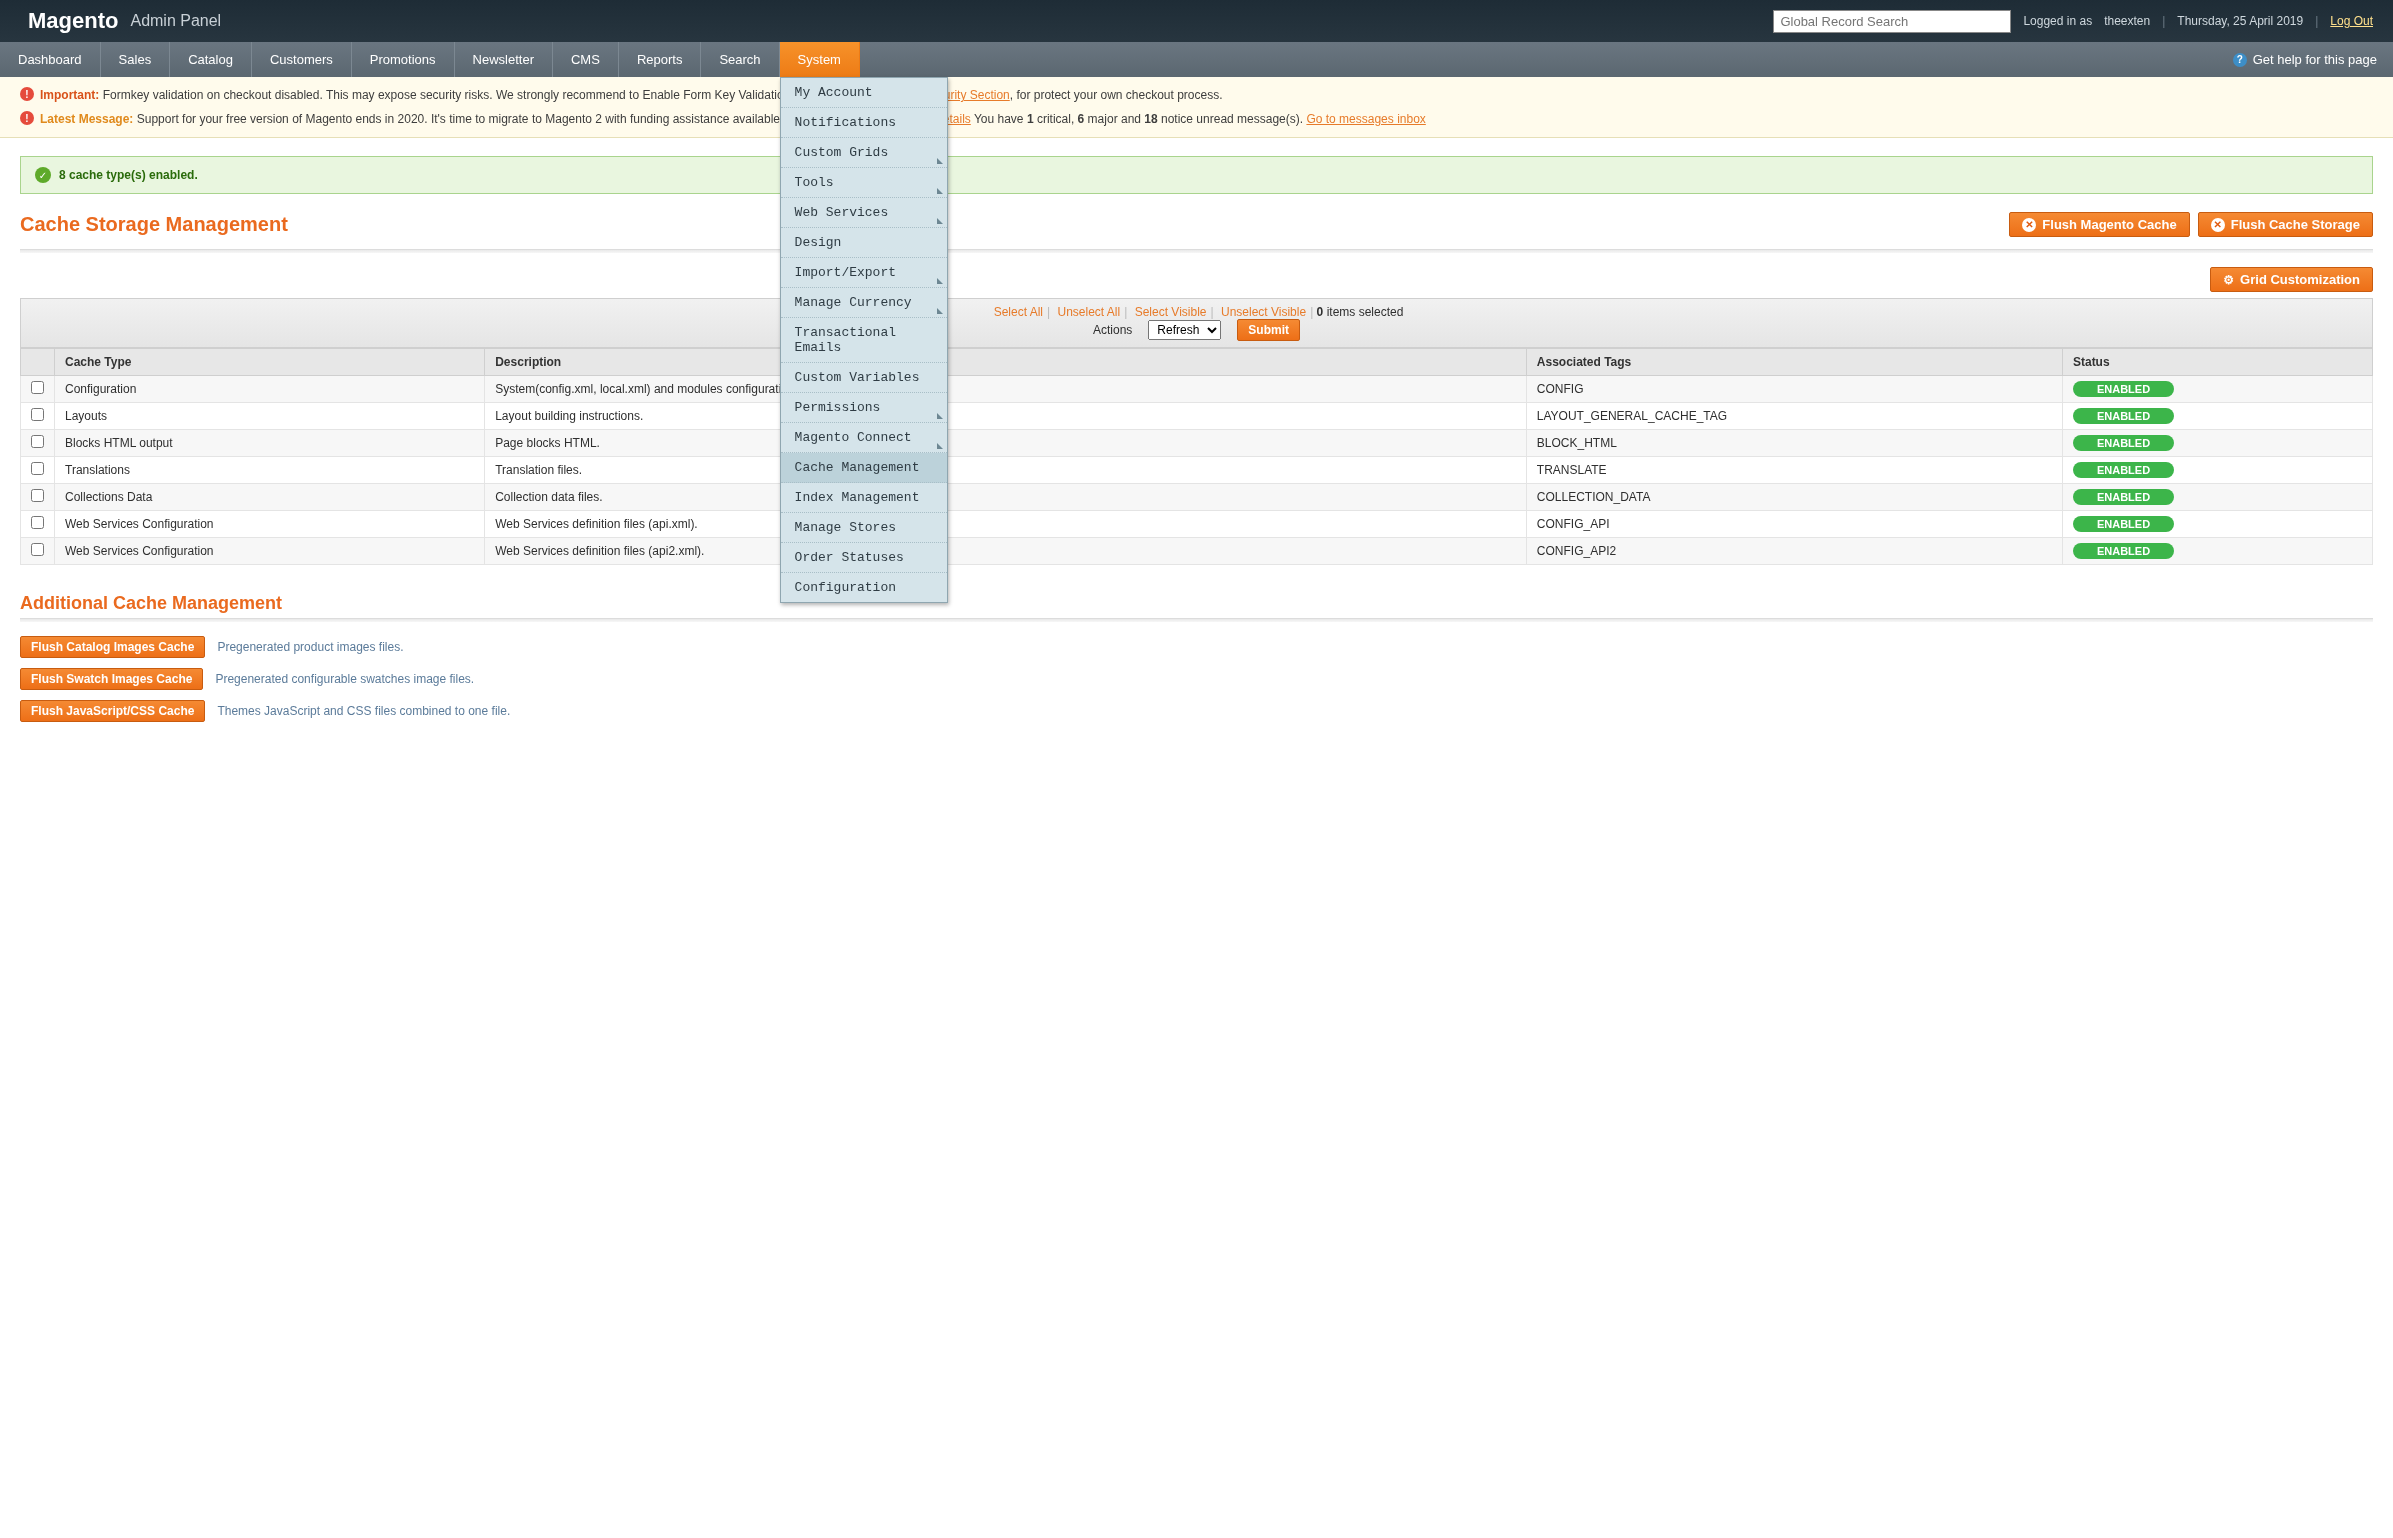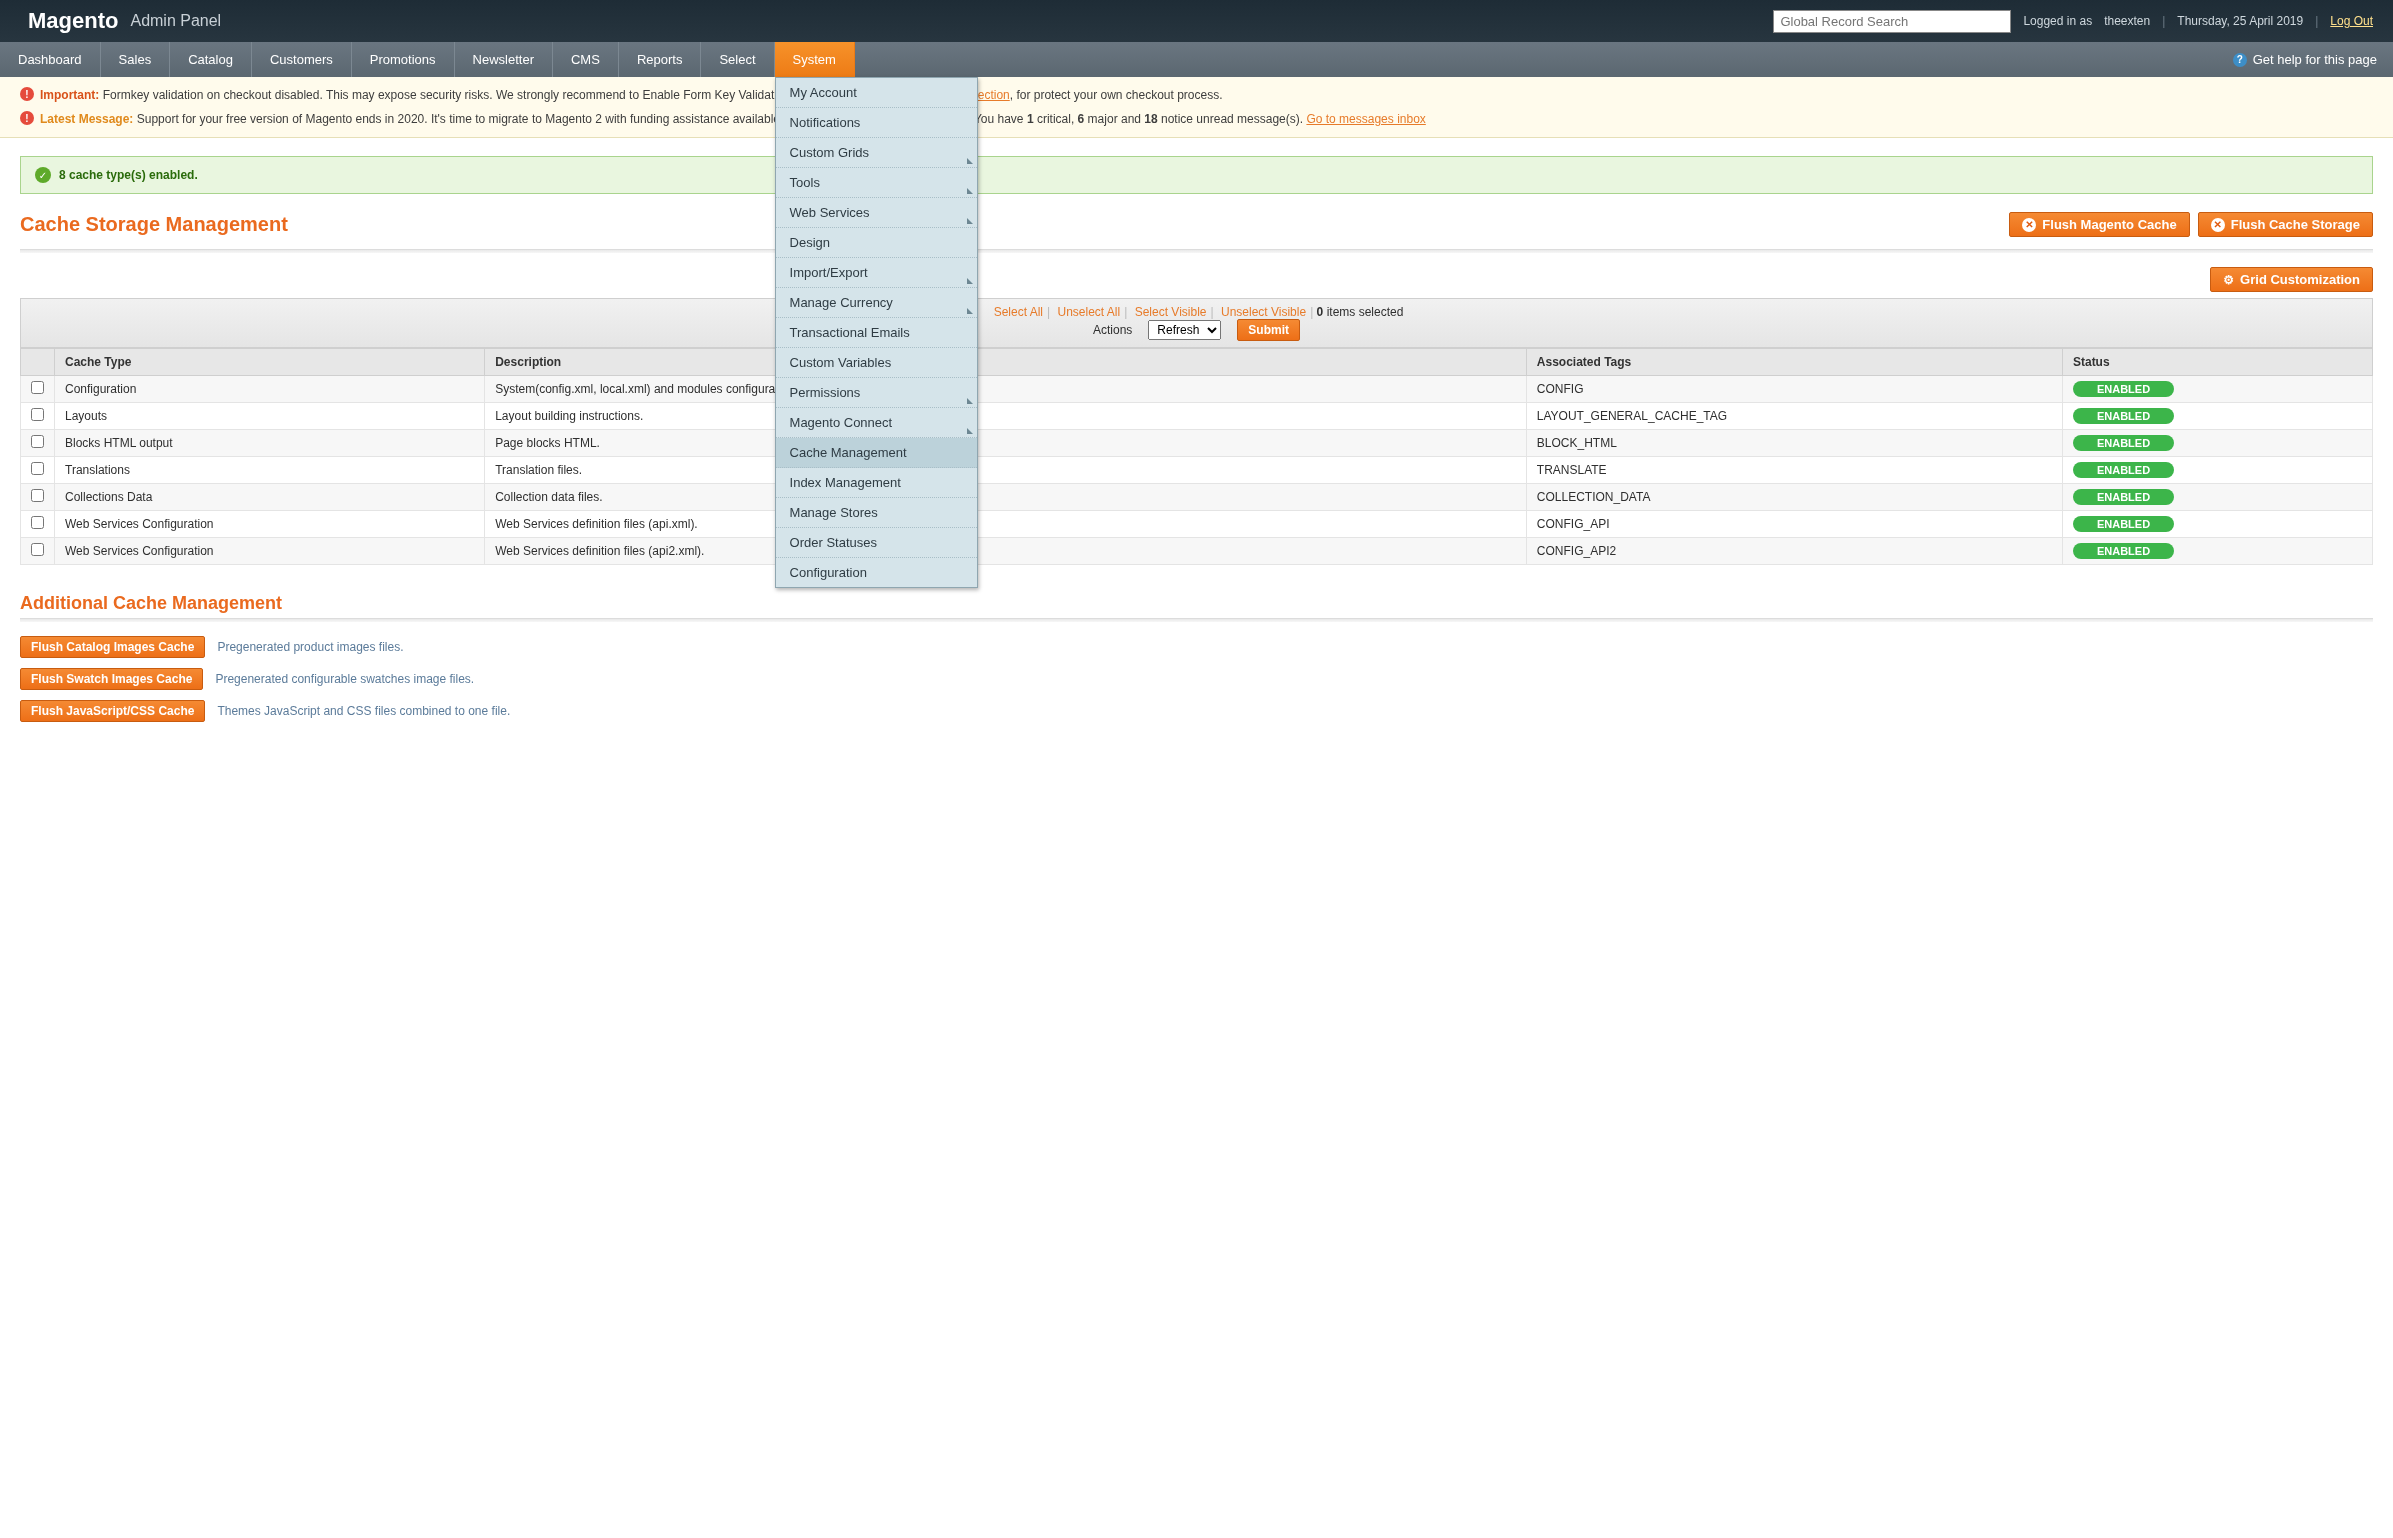--- a/index.html
+++ b/index.html
@@ -15,21 +15,21 @@
 .logout { color: #ffe08c; text-decoration: underline; }
 
 .mainnav { background: linear-gradient(#6a7681, #5b6770); display: flex; align-items: center; justify-content: space-between; padding-right: 16px; position: relative; }
 .mainnav ul { list-style: none; display: flex; }
 .mainnav li { position: relative; }
 .mainnav a.nav-link { display: block; padding: 10px 18px; color: #fff; text-decoration: none; font-size: 13px; border-right: 1px solid #7c8892; }
 .mainnav li.active a.nav-link { background: linear-gradient(#f7922a, #ed7b15); border-right: 1px solid #ed7b15; }
 .help-link { color: #fff; font-size: 13px; text-decoration: none; display: flex; align-items: center; gap: 6px; }
 .help-icon { width: 14px; height: 14px; border-radius: 50%; background: #3d8ec7; color: #fff; font-weight: bold; display: inline-flex; align-items: center; justify-content: center; font-size: 10px; }
 
-.dropdown { position: absolute; top: 100%; left: 0; width: 203px; background: #d5e4ea; border: 1px solid #8fa6b0; box-shadow: 1px 2px 4px rgba(0,0,0,.3); z-index: 100; }
+.dropdown { position: absolute; top: 100%; left: 0; width: 168px; background: #d5e4ea; border: 1px solid #8fa6b0; box-shadow: 1px 2px 4px rgba(0,0,0,.3); z-index: 100; font-family: Liberation Mono, monospace; }
 .dropdown .d-item { padding: 7px 14px; color: #2f3c44; font-size: 13px; border-bottom: 1px dotted #a8bec7; position: relative; cursor: pointer; }
 .dropdown .d-item:last-child { border-bottom: none; }
 .dropdown .d-item.hovered { background: #bcd2da; }
 .dropdown .d-item.has-sub::after { content: ""; position: absolute; right: 4px; bottom: 3px; width: 0; height: 0; border-left: 6px solid #6d8793; border-top: 6px solid transparent; }
 
 .messages { background: #fffbec; border-bottom: 1px solid #e6dfb7; padding: 6px 20px; font-size: 12px; color: #3d3d3d; }
 .msg-row { display: flex; align-items: flex-start; gap: 6px; padding: 3px 0; }
 .msg-icon { width: 14px; height: 14px; border-radius: 50%; background: #e54b3c; color: #fff; font-weight: bold; display: inline-flex; align-items: center; justify-content: center; font-size: 10px; flex-shrink: 0; margin-top: 1px; }
 .msg-text { line-height: 1.5; }
 .msg-text .lbl-important { color: #d9521a; font-weight: bold; }
@@ -115,21 +115,21 @@
       <li>
         <a class="nav-link" href="#">Newsletter</a>
       </li>
       <li>
         <a class="nav-link" href="#">CMS</a>
       </li>
       <li>
         <a class="nav-link" href="#">Reports</a>
       </li>
       <li>
-        <a class="nav-link" href="#">Select</a>
+        <a class="nav-link" href="#">Search</a>
       </li>
       <li class="active">
         <a class="nav-link" href="#">System</a>
         <div class="dropdown">
           <div class="d-item">My Account</div>
           <div class="d-item">Notifications</div>
           <div class="d-item has-sub">Custom Grids</div>
           <div class="d-item has-sub">Tools</div>
           <div class="d-item has-sub">Web Services</div>
           <div class="d-item">Design</div>

